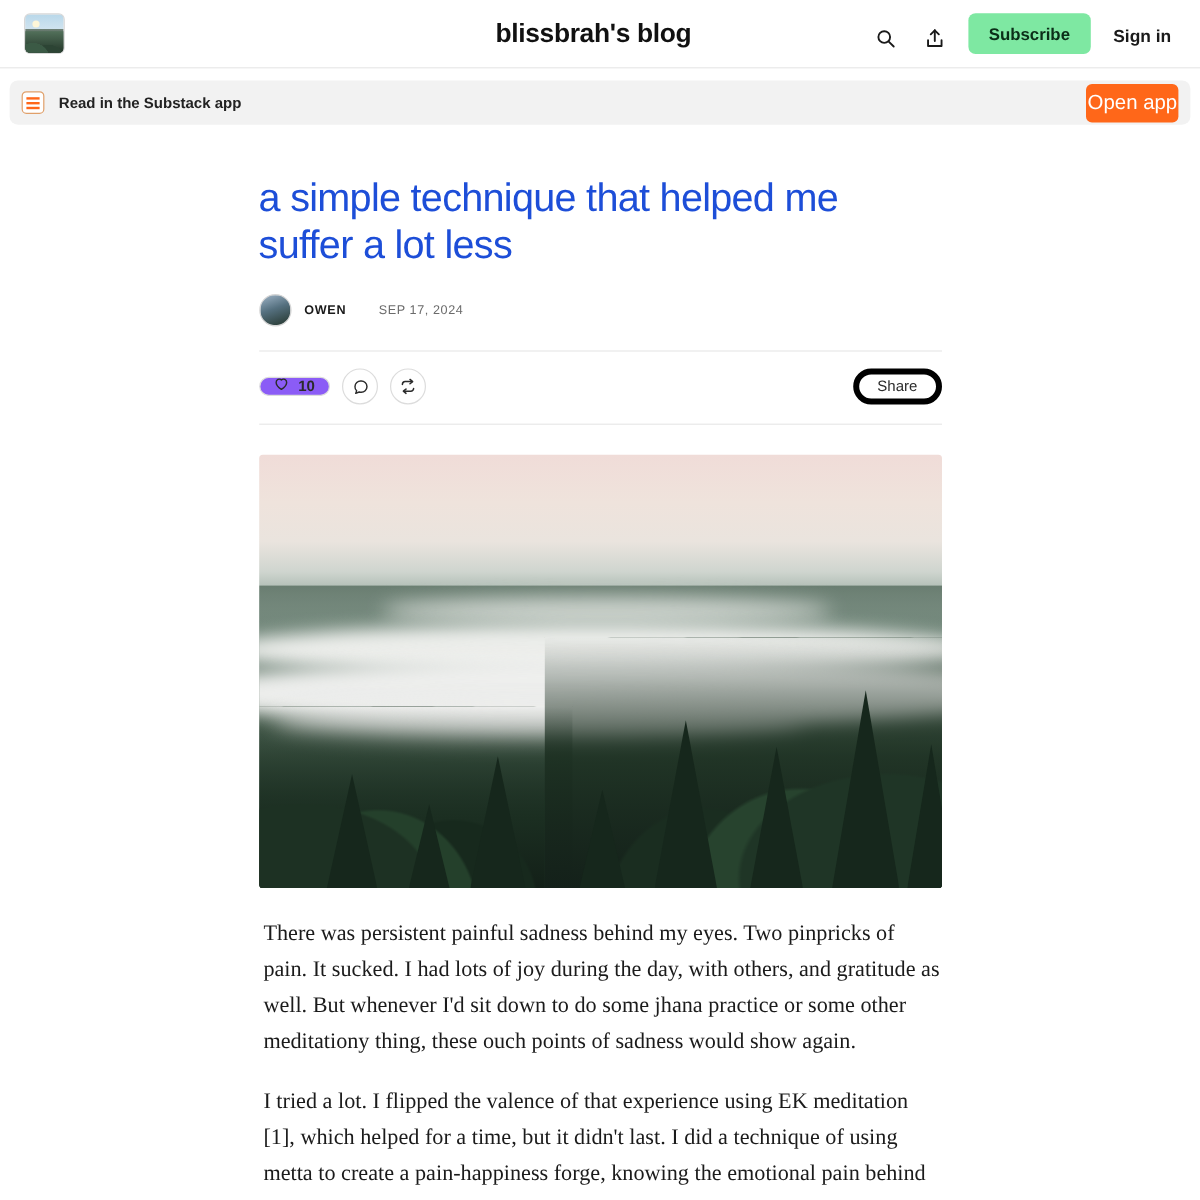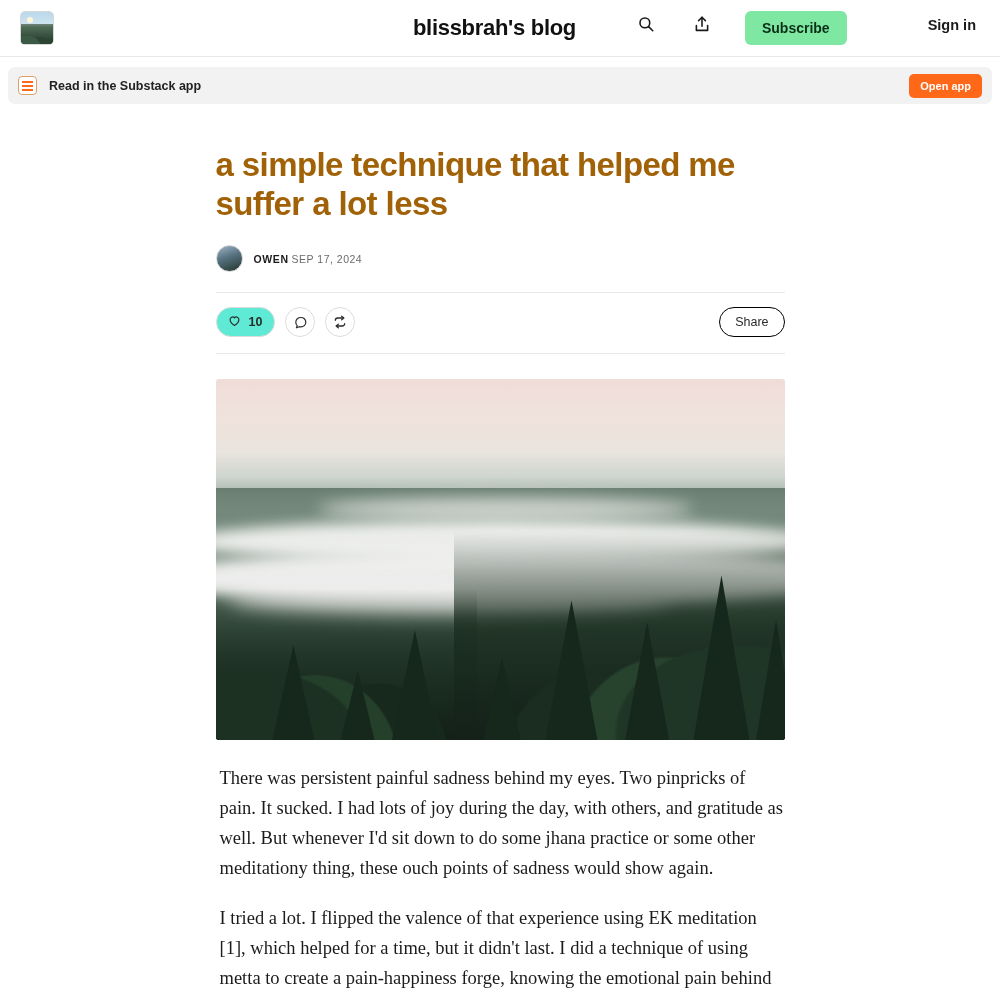--- a/index.html
+++ b/index.html
@@ -50,22 +50,22 @@
     text-align: center;
     font-size: 22px;
     font-weight: 700;
     letter-spacing: -0.3px;
     color: #111;
     pointer-events: none;
   }
   .header-right {
     margin-left: auto;
     display: flex;
-    align-items: flex-start;
-    gap: 30px;
+    align-items: flex-end;
+    gap: 15px;
     z-index: 2;
   }
   .icon-btn {
     width: 26px; height: 26px;
     display: flex; align-items: center; justify-content: center;
     cursor: pointer;
     color: #1a1a1a;
   }
   .subscribe-btn {
     background: #7ee8a2;
@@ -80,21 +80,20 @@
   }
   .signin-btn {
     background: none;
     border: none;
     font-size: 14.5px;
     font-weight: 600;
     color: #1a1a1a;
     cursor: pointer;
     padding: 6px 4px;
     font-family: "Liberation Sans", sans-serif;
-    margin-left: 47px;
   }
 
   
   .app-banner {
     margin: 10px 8px 0 8px;
     height: 37px;
     background: #f2f2f2;
     border-radius: 7px;
     display: flex;
     align-items: center;
@@ -118,39 +117,39 @@
     font-size: 12.5px;
     font-weight: 700;
     color: #222;
   }
   .open-app-btn {
     margin-left: auto;
     background: #ff6719;
     color: #fff;
     border: none;
     border-radius: 5px;
-    font-size: 11px;
-    font-weight: 700;
-    padding: 6px 11px;
+    font-size: 17px;
+    font-weight: 400;
+    padding: 6px 1px;
     cursor: pointer;
     font-family: "Liberation Sans", sans-serif;
   }
 
   
   .post {
     width: 569px;
     margin: 0 auto;
     padding-top: 42px;
   }
   .post-title {
     font-size: 33px;
     line-height: 1.17;
-    font-weight: 700;
+    font-weight: 400;
     letter-spacing: -0.6px;
-    color: #a16207;
+    color: #1d4ed8;
     margin: 0;
   }
   .post-subtitle {
     margin: 16px 0 0 0;
     font-size: 15.5px;
     line-height: 1.45;
     color: #404040;
     font-weight: 400;
   }
 
@@ -176,52 +175,53 @@
     letter-spacing: 0.6px;
     text-transform: uppercase;
     color: #1a1a1a;
   }
   .byline-date {
     font-size: 10.5px;
     font-weight: 500;
     letter-spacing: 0.5px;
     text-transform: uppercase;
     color: #6b6b6b;
+    margin-left: 24px;
   }
 
   .actionbar {
     display: flex;
     align-items: center;
     gap: 10px;
     padding: 14px 0 16px 0;
     border-bottom: 1px solid #e8e8e8;
   }
   .like-pill {
     display: flex;
     align-items: center;
     gap: 7px;
     border: 1px solid #dcdcdc;
     border-radius: 16px;
-    height: 30px;
+    height: 16px;
     padding: 0 12px 0 10px;
     cursor: pointer;
-    background: #5eead4;
+    background: #8b5cf6;
   }
   .like-pill .count { font-size: 12.5px; font-weight: 600; color: #2b2b2b; }
   .round-btn {
     width: 30px; height: 30px;
     border: 1px solid #dcdcdc;
     border-radius: 50%;
     background: #fff;
     display: flex; align-items: center; justify-content: center;
     cursor: pointer;
   }
   .share-btn {
     margin-left: auto;
-    border: 1px solid #000000;
+    border: 5px solid #000000;
     border-radius: 16px;
     height: 30px;
     padding: 0 15px;
     background: #fff;
     font-size: 12.5px;
     font-weight: 500;
     color: #2b2b2b;
     cursor: pointer;
     font-family: "Liberation Sans", sans-serif;
   }

